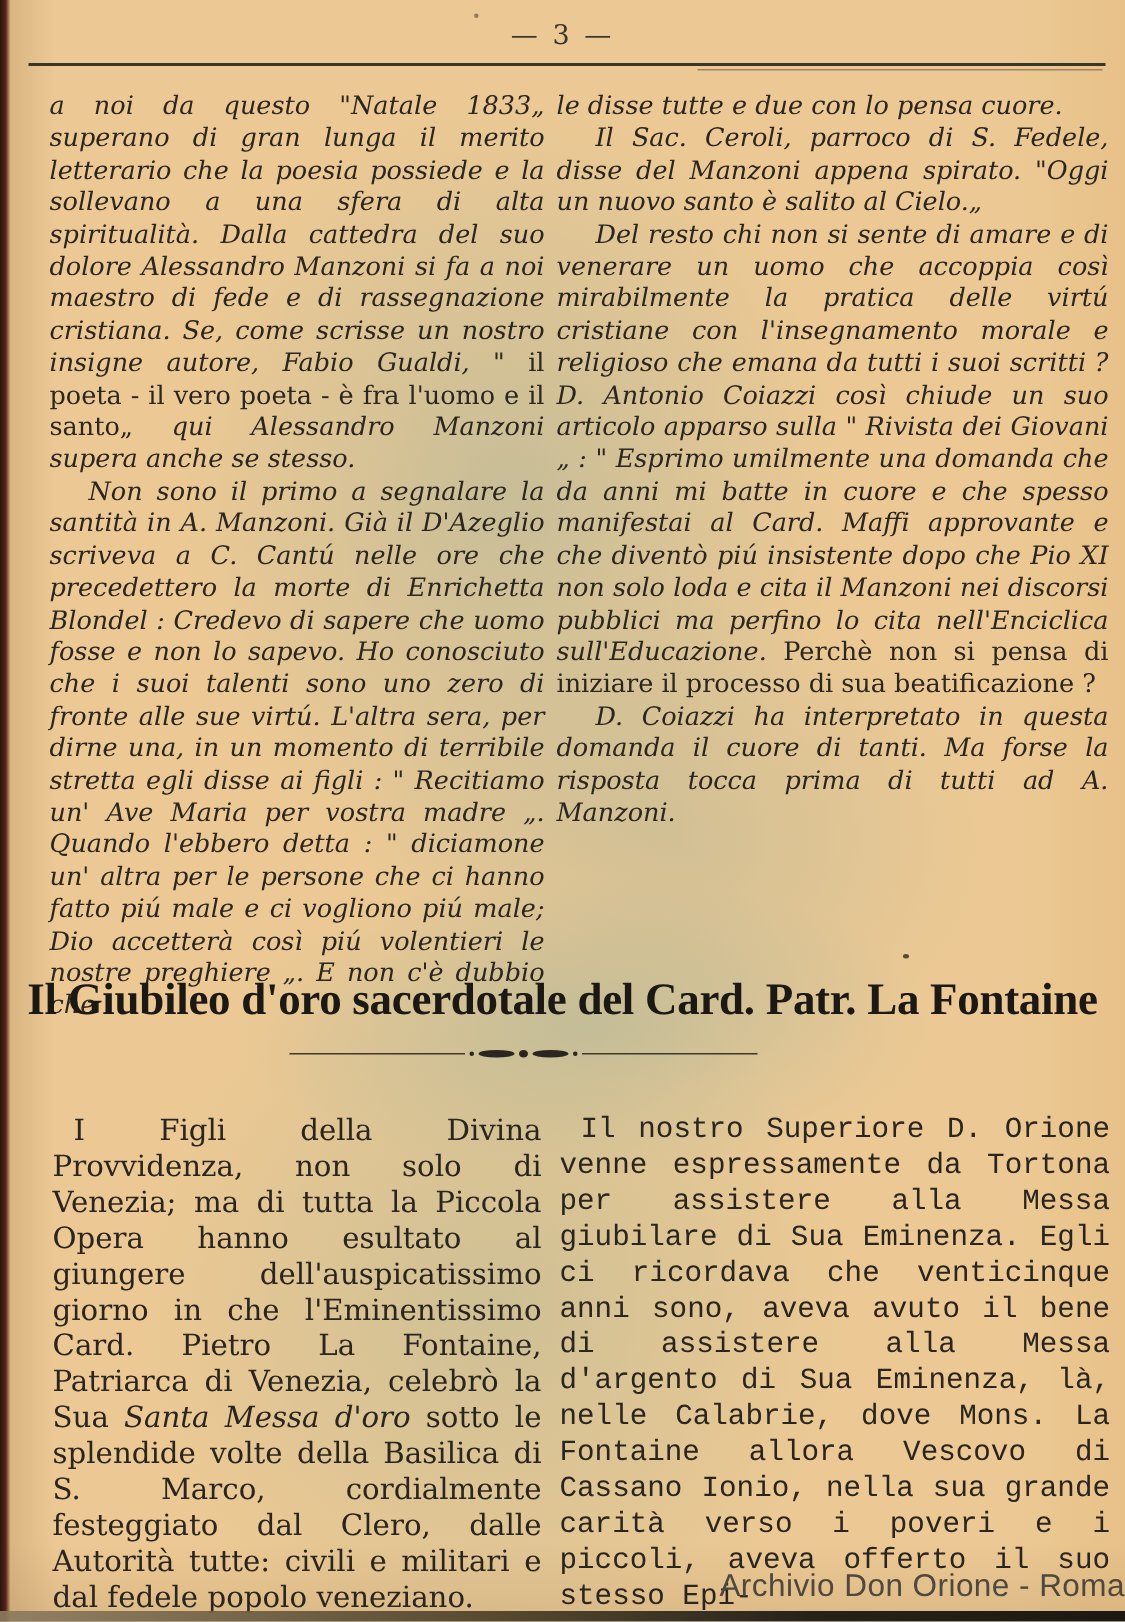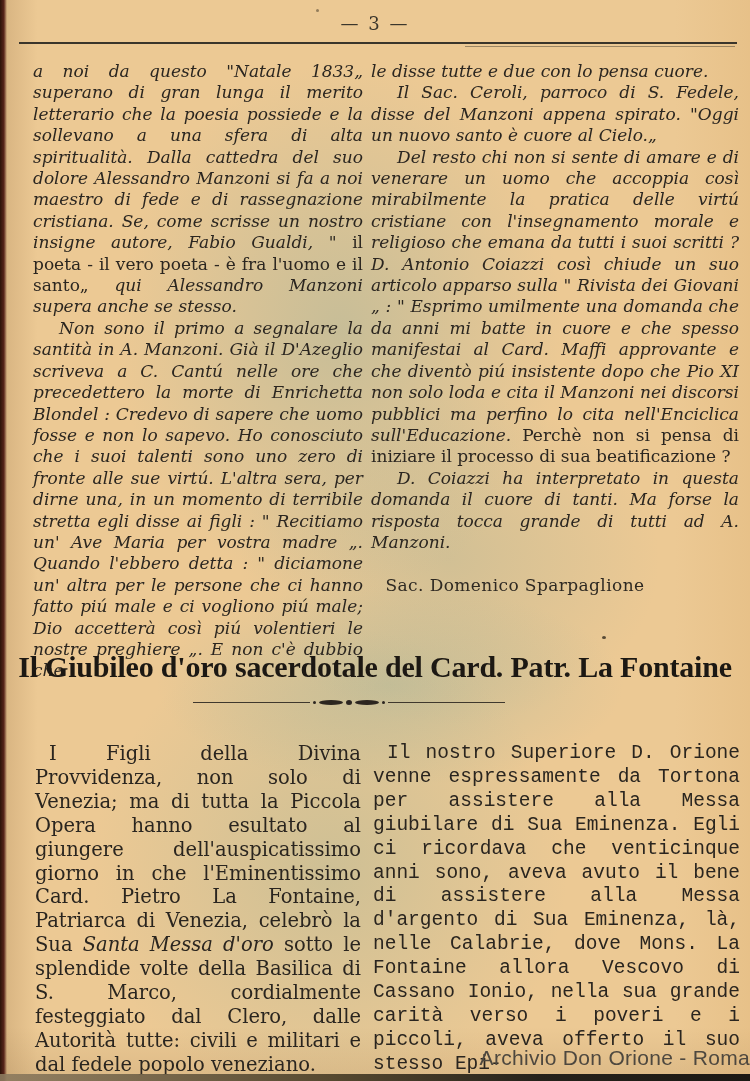--- a/index.html
+++ b/index.html
@@ -99,25 +99,24 @@
   <div class="header-rule"></div>
 
   <div class="upper-columns">
     <div class="col-a upper-text">
         <p><span class="it">a noi da questo "Natale 1833„ superano di gran lunga il merito letterario che la poesia possiede e la sollevano a una sfera di alta spiritualità. Dalla cattedra del suo dolore Alessandro Manzoni si fa a noi maestro di fede e di rassegnazione cristiana. Se, come scrisse un nostro insigne autore, Fabio Gualdi, " </span><span class="rm">il poeta - il vero poeta - è fra l'uomo e il santo„</span><span class="it"> qui Alessandro Manzoni supera anche se stesso.</span></p>
         <p class="indent"><span class="it">Non sono il primo a segnalare la santità in A. Manzoni. Già il D'Azeglio scriveva a C. Cantú nelle ore che precedettero la morte di Enrichetta Blondel : Credevo di sapere che uomo fosse e non lo sapevo. Ho conosciuto che i suoi talenti sono uno zero di fronte alle sue virtú. L'altra sera, per dirne una, in un momento di terribile stretta egli disse ai figli : " Recitiamo un' Ave Maria per vostra madre „. Quando l'ebbero detta : " diciamone un' altra per le persone che ci hanno fatto piú male e ci vogliono piú male; Dio accetterà così piú volentieri le nostre preghiere „. E non c'è dubbio che</span></p>
       </div>
     <div class="col-b upper-text">
       <div>
           <p><span class="it">le disse tutte e due con lo pensa cuore.</span></p>
-          <p class="indent"><span class="it">Il Sac. Ceroli, parroco di S. Fedele, disse del Manzoni appena spirato. "Oggi un nuovo santo è cuore al Cielo.„</span></p>
+          <p class="indent"><span class="it">Il Sac. Ceroli, parroco di S. Fedele, disse del Manzoni appena spirato. "Oggi un nuovo santo è salito al Cielo.„</span></p>
           <p class="indent"><span class="it">Del resto chi non si sente di amare e di venerare un uomo che accoppia così mirabilmente la pratica delle virtú cristiane con l'insegnamento morale e religioso che emana da tutti i suoi scritti ? D. Antonio Coiazzi così chiude un suo articolo apparso sulla " Rivista dei Giovani „ : " Esprimo umilmente una domanda che da anni mi batte in cuore e che spesso manifestai al Card. Maffi approvante e che diventò piú insistente dopo che Pio XI non solo loda e cita il Manzoni nei discorsi pubblici ma perfino lo cita nell'Enciclica sull'Educazione. </span><span class="rm">Perchè non si pensa di iniziare il processo di sua beatificazione ?</span></p>
-          <p class="indent"><span class="it">D. Coiazzi ha interpretato in questa domanda il cuore di tanti. Ma forse la risposta tocca grande di tutti ad A. Manzoni.</span></p>
+          <p class="indent"><span class="it">D. Coiazzi ha interpretato in questa domanda il cuore di tanti. Ma forse la risposta tocca prima di tutti ad A. Manzoni.</span></p>
         </div>
-      <div class="signature">Sac. Domenico Sparpaglione</div>
     </div>
   </div>
 
   <h1 class="headline">Il Giubileo d'oro sacerdotale del Card. Patr. La Fontaine</h1>
 
   <div class="divider">
     <span class="dl"></span>
     <span class="dot s"></span>
     <span class="dot l"></span>
     <span class="dot m"></span>

